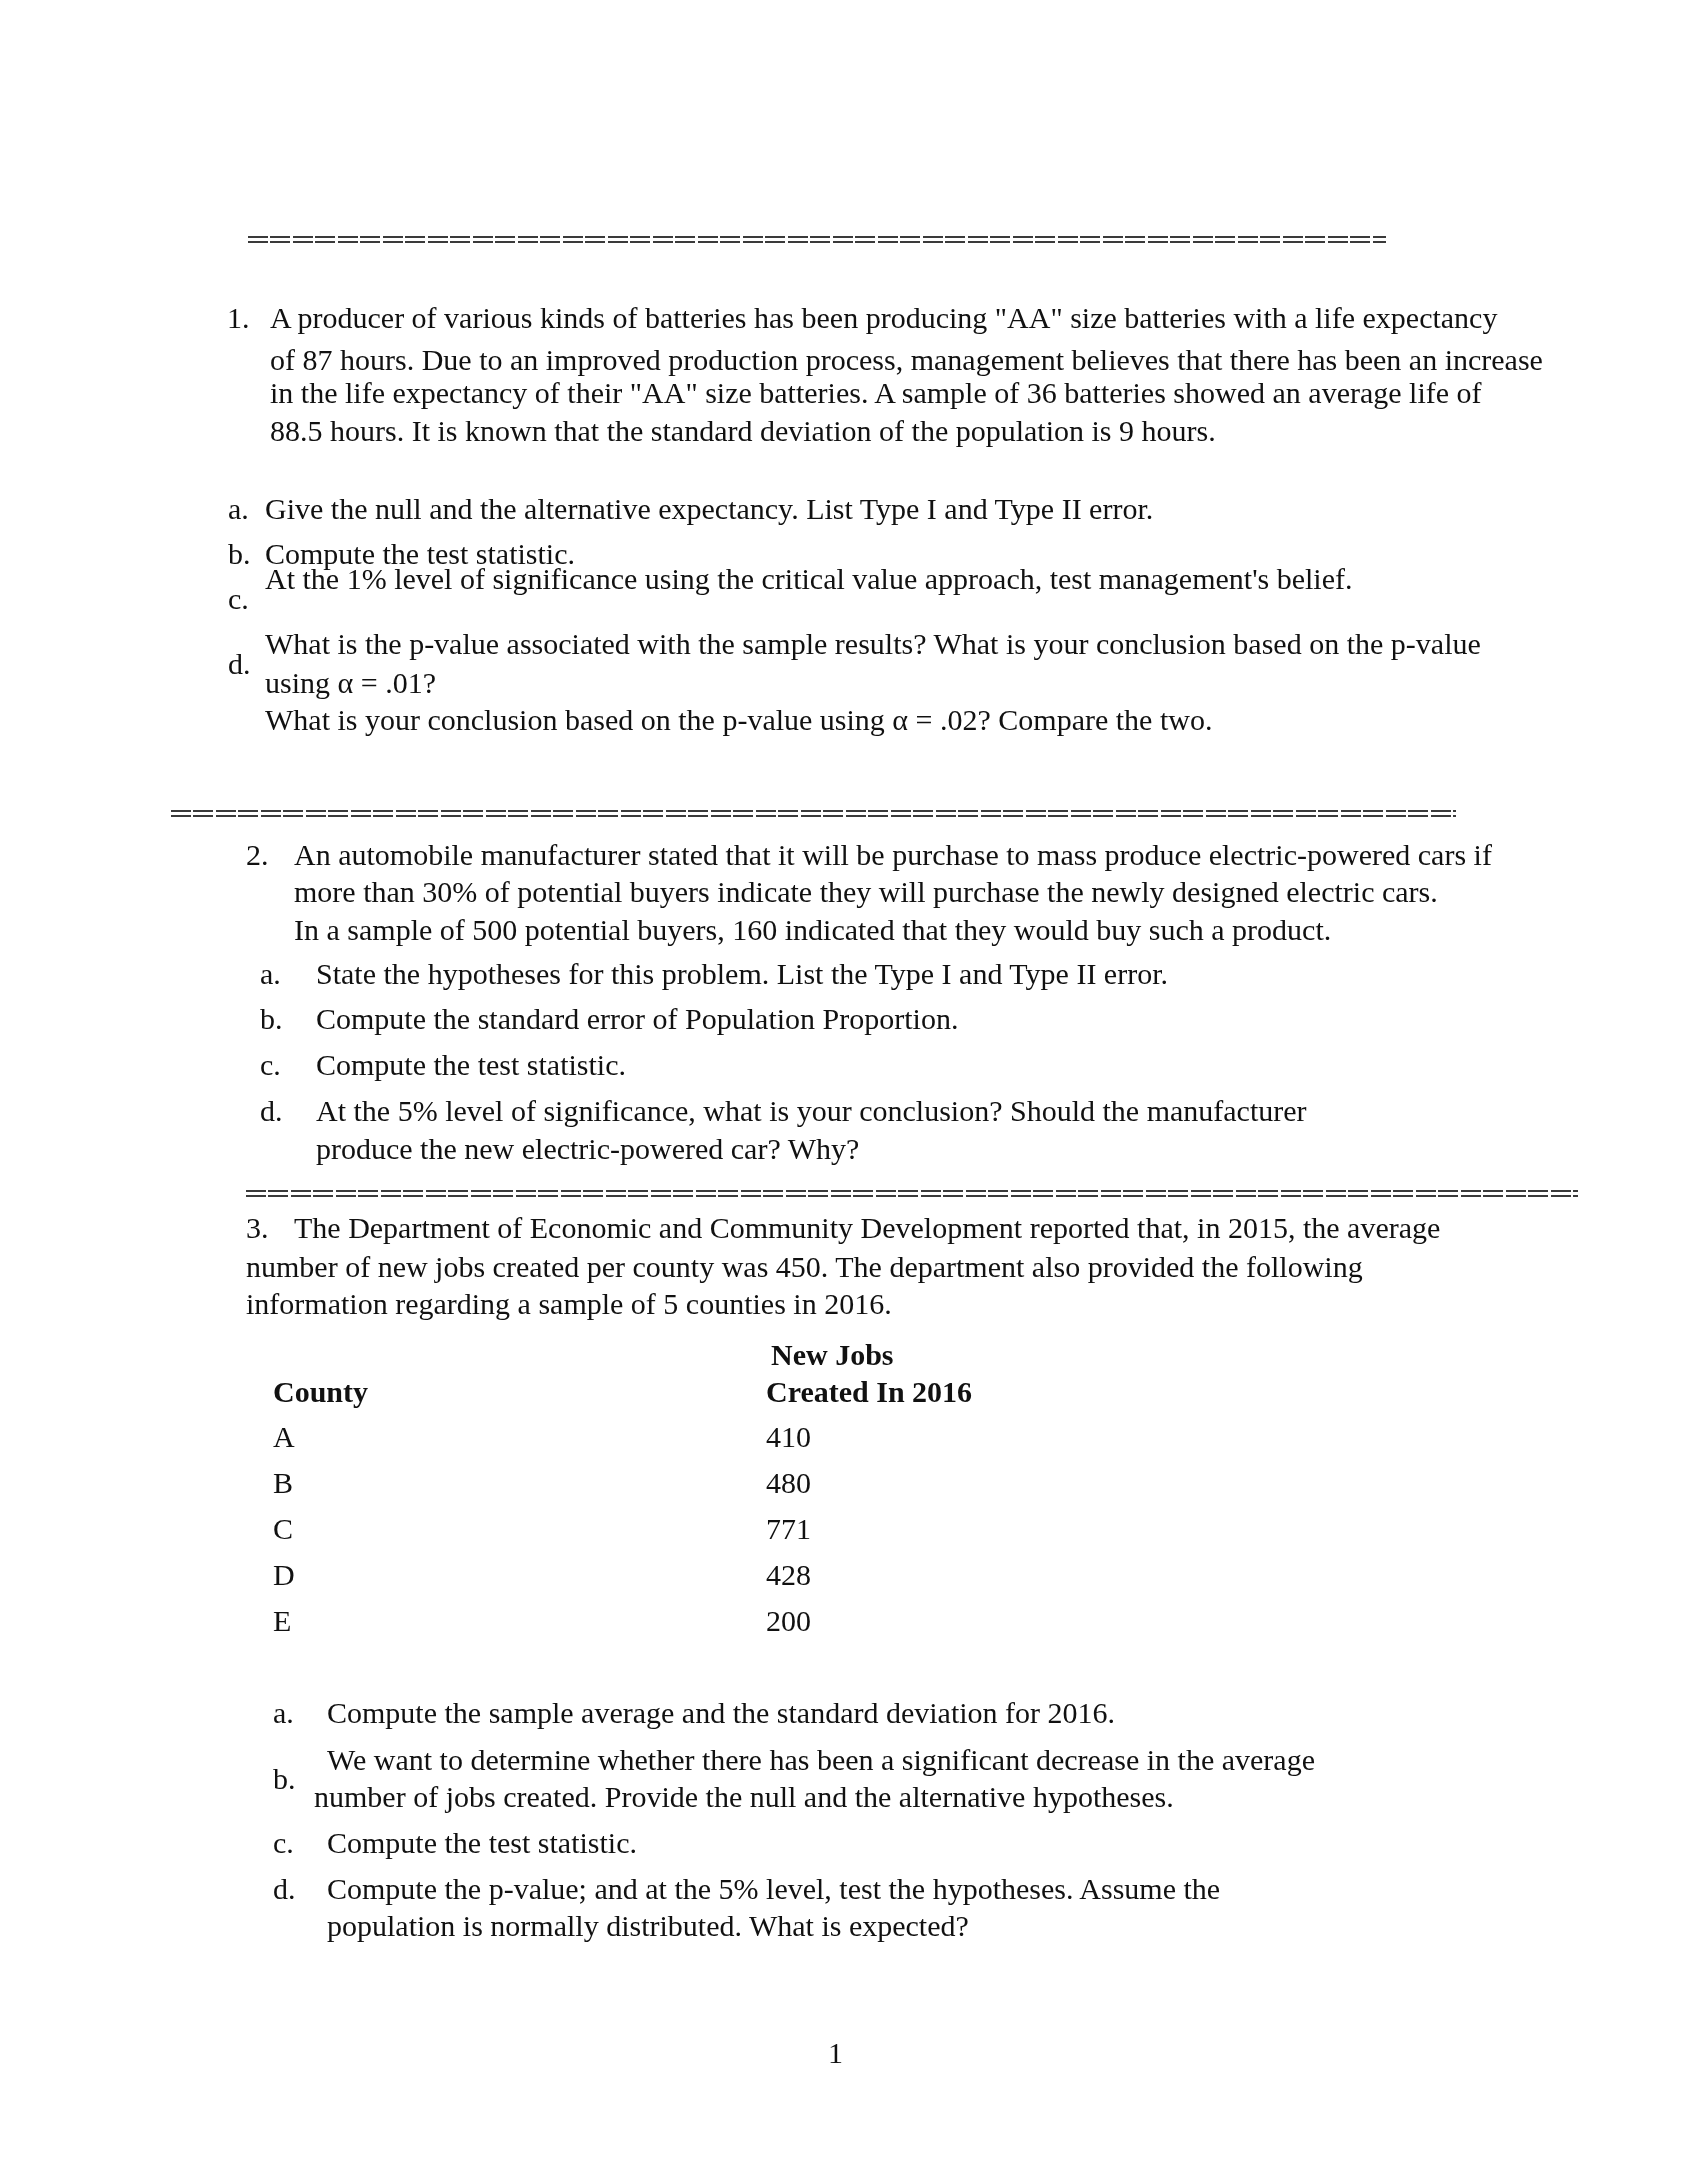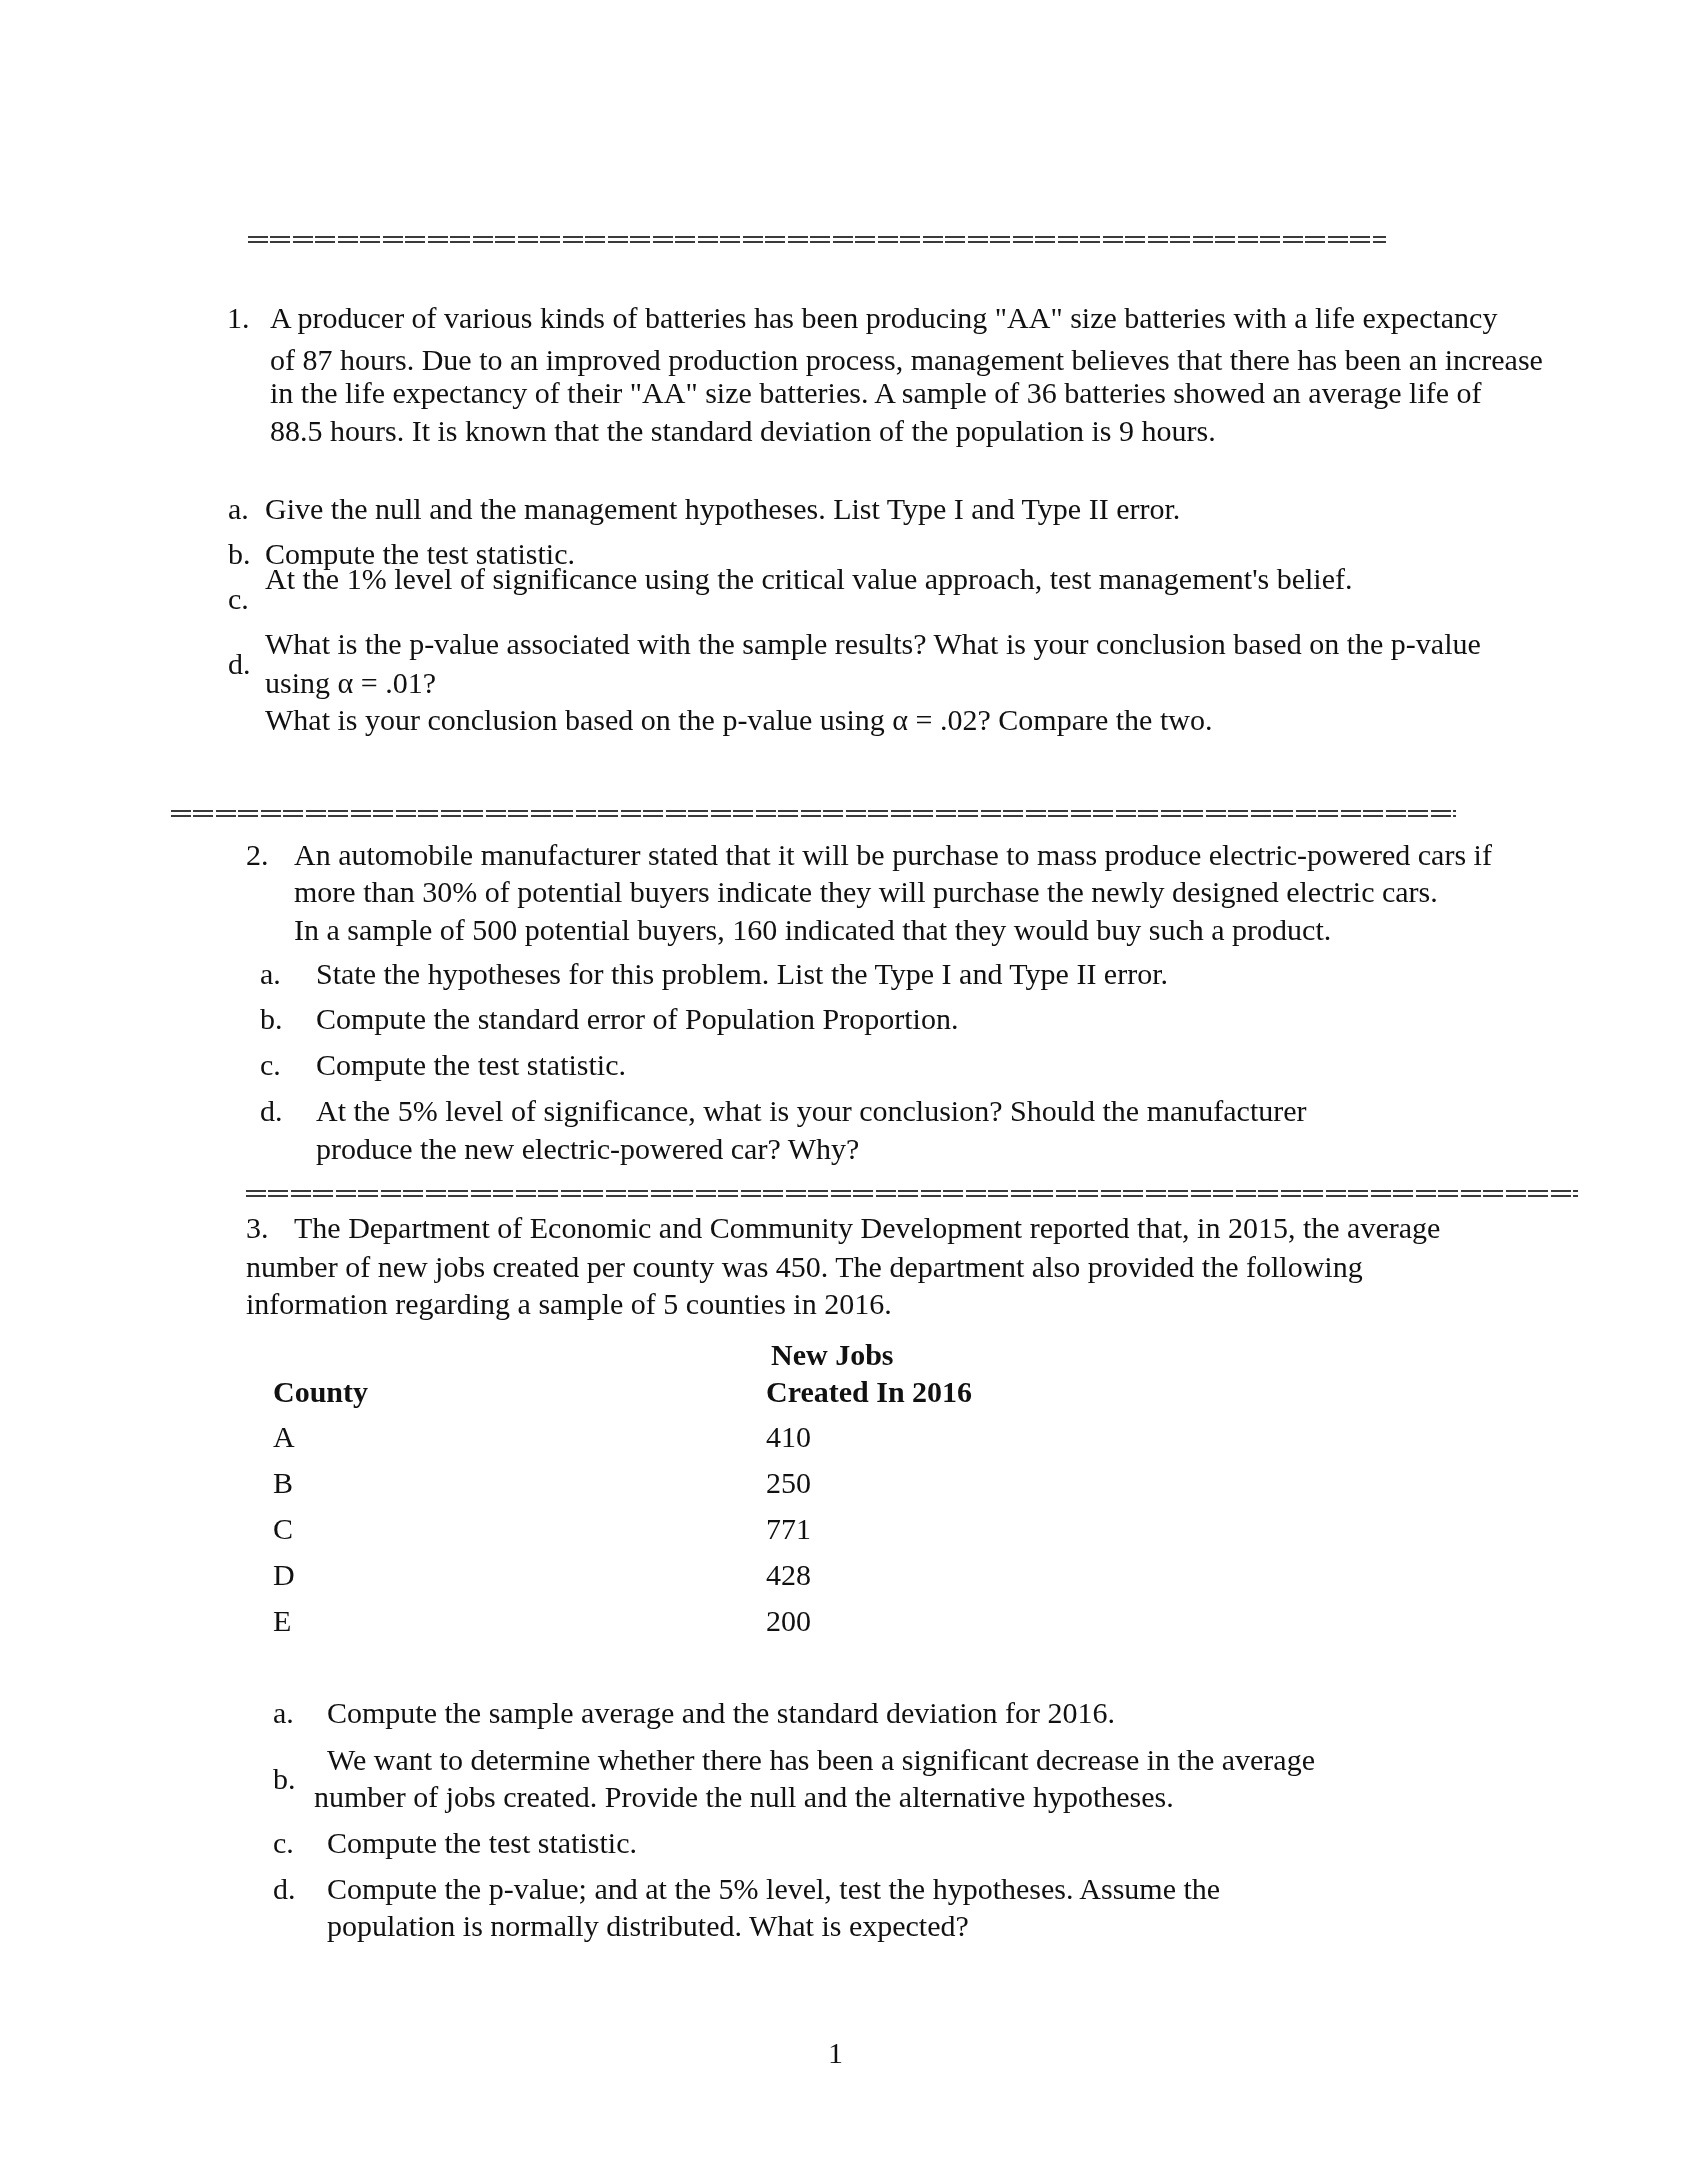--- a/index.html
+++ b/index.html
@@ -31,21 +31,21 @@
   </div>
 
 <section>
   <div class="lbl" style="left:227px; top:299px;">1.</div>
   <div class="line" style="left:270px; top:299px;">A producer of various kinds of batteries has been producing "AA" size batteries with a life expectancy</div>
   <div class="line" style="left:270px; top:341px;">of 87 hours. Due to an improved production process, management believes that there has been an increase</div>
   <div class="line" style="left:270px; top:374px;">in the life expectancy of their "AA" size batteries. A sample of 36 batteries showed an average life of</div>
   <div class="line" style="left:270px; top:412px;">88.5 hours. It is known that the standard deviation of the population is 9 hours.</div>
 
   <div class="lbl" style="left:228px; top:490px;">a.</div>
-  <div class="line" style="left:265px; top:490px;">Give the null and the management hypotheses. List Type I and Type II error.</div>
+  <div class="line" style="left:265px; top:490px;">Give the null and the alternative expectancy. List Type I and Type II error.</div>
 
   <div class="lbl" style="left:228px; top:535px;">b.</div>
   <div class="line" style="left:265px; top:535px;">Compute the test statistic.</div>
 
   <div class="lbl" style="left:228px; top:580px;">c.</div>
   <div class="line" style="left:265px; top:560px;">At the 1% level of significance using the critical value approach, test management's belief.</div>
 
   <div class="lbl" style="left:228px; top:645px;">d.</div>
   <div class="line" style="left:265px; top:625px;">What is the p-value associated with the sample results? What is your conclusion based on the p-value</div>
   <div class="line" style="left:265px; top:664px;">using α = .01?</div>
@@ -90,21 +90,21 @@
     <div class="line th" style="left:771px; top:1336px;">New Jobs</div>
     <div class="line th" style="left:273px; top:1373px;">County</div>
     <div class="line th" style="left:766px; top:1373px;">Created In 2016</div>
 
     <div>
       <div class="line" style="left:273px; top:1418px;">A</div>
       <div class="line" style="left:766px; top:1418px;">410</div>
     </div>
     <div>
       <div class="line" style="left:273px; top:1464px;">B</div>
-      <div class="line" style="left:766px; top:1464px;">250</div>
+      <div class="line" style="left:766px; top:1464px;">480</div>
     </div>
     <div>
       <div class="line" style="left:273px; top:1510px;">C</div>
       <div class="line" style="left:766px; top:1510px;">771</div>
     </div>
     <div>
       <div class="line" style="left:273px; top:1556px;">D</div>
       <div class="line" style="left:766px; top:1556px;">428</div>
     </div>
     <div>

